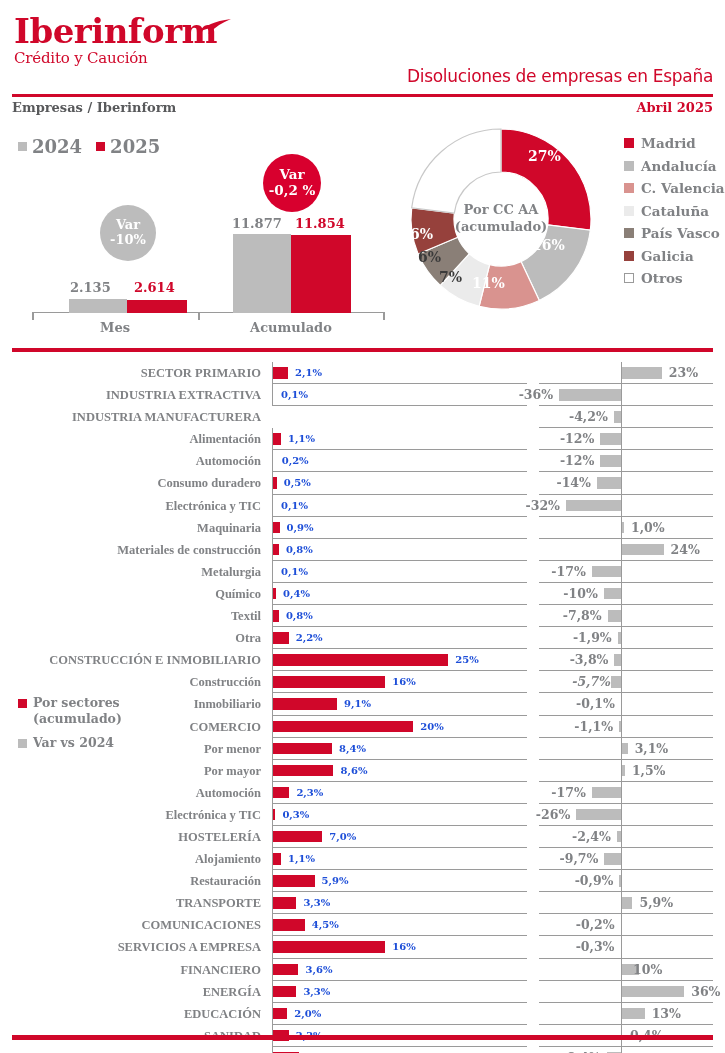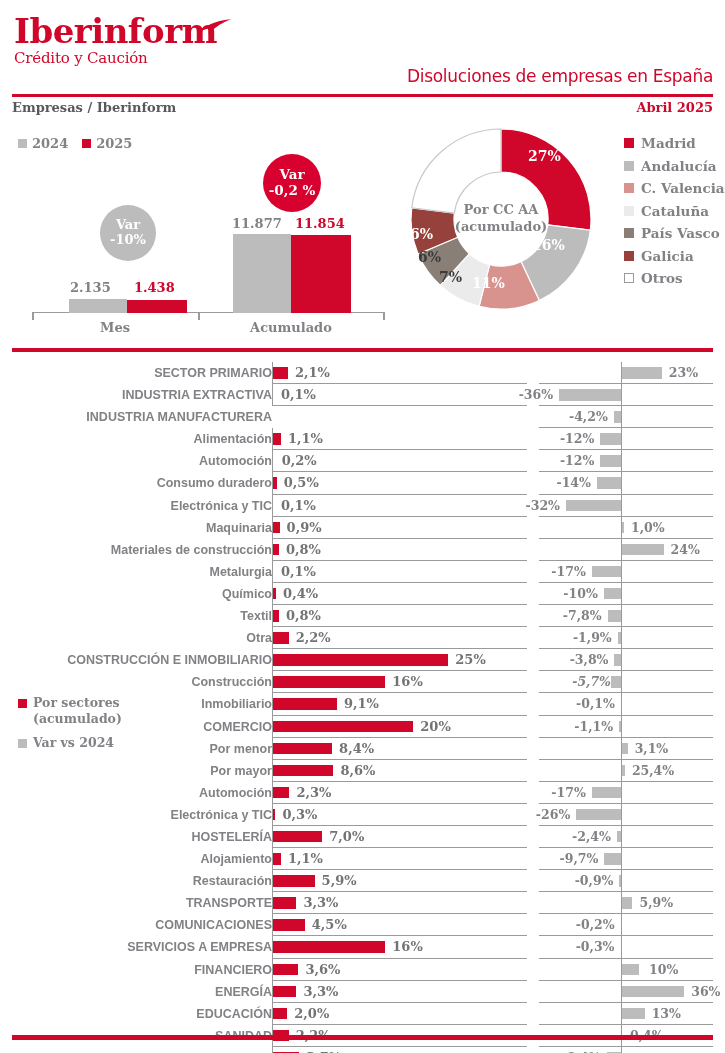--- a/index.html
+++ b/index.html
@@ -40,21 +40,21 @@
     position:absolute;right:12px;top:100px;
     font-family:"DejaVu Serif",serif;font-weight:700;font-size:13px;color:#d0072a;
   }
 
   
   .legend-top{position:absolute;left:18px;top:136px;display:flex;gap:14px;align-items:center;}
   .legend-top .li{display:flex;align-items:center;gap:5px;}
   .sw{width:9px;height:9px;display:inline-block;}
   .sw.grey{background:#bcbcbc;}
   .sw.red{background:#d0072a;}
-  .legend-top .lbl{font-family:"DejaVu Serif",serif;font-weight:700;font-size:13px;color:#808285;}
+  .legend-top .lbl{font-family:"DejaVu Serif",serif;font-weight:700;font-size:18px;color:#808285;}
 
   .barchart{position:absolute;left:14px;top:155px;width:380px;height:180px;}
   .axis-line{position:absolute;left:18px;bottom:22px;width:352px;height:1.5px;background:#9a9a9a;}
   .tick{position:absolute;bottom:15px;width:1.5px;height:8px;background:#9a9a9a;}
 
   .bar{position:absolute;bottom:22px;}
   .bar.grey{background:#bcbcbc;}
   .bar.red{background:#d0072a;}
 
   .bval{position:absolute;font-family:"DejaVu Serif",serif;font-weight:700;font-size:13px;white-space:nowrap;}
@@ -84,31 +84,31 @@
   .dl-sw{width:10px;height:10px;display:inline-block;}
   .dl-lbl{font-family:"DejaVu Serif",serif;font-weight:700;font-size:13.5px;color:#808285;white-space:nowrap;}
 
   
   .rule-mid{position:absolute;left:12px;top:348px;width:701px;height:4px;background:#d0072a;}
   .rule-bot{position:absolute;left:12px;top:1035px;width:701px;height:5px;background:#d0072a;}
 
   
   .table{position:absolute;left:0;top:362px;width:725px;}
   .row{position:relative;height:22.1px;}
-  .rlabel{position:absolute;right:453px;top:2px;width:255px;text-align:right;
-    font-family:Liberation Sans, sans-serif;font-weight:700;font-size:12.5px;color:#808285;
+  .rlabel{position:absolute;right:464px;top:2px;width:255px;text-align:right;
+    font-family:Liberation Serif, serif;font-weight:700;font-size:12.5px;color:#808285;
     white-space:nowrap;overflow:visible;line-height:18px;}
   .rlabel.major{font-size:12.5px;}
 
   .seg-left{position:absolute;left:272px;top:0;width:255px;height:22.1px;}
   .seg-left .base{position:absolute;left:0;top:0;width:1.3px;height:22.1px;background:#9a9a9a;}
   .seg-left .hl{position:absolute;left:0;bottom:0;width:255px;height:1px;background:#9a9a9a;}
   .rbar{position:absolute;left:1.3px;top:5px;height:11.5px;background:#d0072a;}
   .rval{position:absolute;top:2px;font-family:"DejaVu Serif",serif;font-weight:700;
-    font-size:13px;color:#737373;line-height:18px;white-space:nowrap;}
+    font-size:10px;color:#1d4ed8;line-height:18px;white-space:nowrap;}
 
   .seg-right{position:absolute;left:539px;top:0;width:174px;height:22.1px;}
   .seg-right .axis{position:absolute;left:82px;top:0;width:1.3px;height:22.1px;background:#9a9a9a;}
   .seg-right .hl{position:absolute;left:0;bottom:0;width:174px;height:1px;background:#9a9a9a;}
   .vbar{position:absolute;top:5px;height:11.5px;background:#bcbcbc;}
   .vval{position:absolute;top:2px;font-family:"DejaVu Serif",serif;font-weight:700;
     font-size:12.5px;color:#808285;line-height:18px;white-space:nowrap;}
 
   
   .tbl-legend{position:absolute;left:18px;top:695px;width:150px;}
@@ -147,21 +147,21 @@
 
   <div class="barchart">
     <div class="axis-line"></div>
     <div class="tick" style="left:18px;"></div>
     <div class="tick" style="left:184px;"></div>
     <div class="tick" style="left:369px;"></div>
 
     <div class="bar grey" style="left:55px;width:58px;height:14px;"></div>
     <div class="bar red" style="left:113px;width:60px;height:13px;"></div>
     <div class="bval grey" style="left:56px;bottom:40px;">2.135</div>
-    <div class="bval red" style="left:120px;bottom:40px;">1.438</div>
+    <div class="bval red" style="left:120px;bottom:40px;">2.614</div>
     <div class="varbubble grey" style="left:86px;bottom:74px;width:56px;height:56px;font-size:13px;">
       <span>Var</span>
       <span>-10%</span>
     </div>
     <div class="grp-label" style="left:18px;width:166px;">Mes</div>
 
     <div class="bar grey" style="left:219px;width:58px;height:79px;"></div>
     <div class="bar red" style="left:277px;width:60px;height:78px;"></div>
     <div class="bval grey" style="left:218px;bottom:104px;">11.877</div>
     <div class="bval red" style="left:281px;bottom:104px;">11.854</div>
@@ -515,21 +515,21 @@
         <div class="seg-left">
           <div class="base"></div>
           <div class="hl"></div>
           <div class="rbar" style="width: 60.2px;"></div>
           <div class="rval" style="left: 68.5px;">8,6%</div>
         </div>
         <div class="seg-right">
           <div class="axis"></div>
           <div class="hl"></div>
           <div class="vbar" style="width: 2.58px; left: 83.3px;"></div>
-          <div class="vval" style="left: 92.88px;">25,4%</div>
+          <div class="vval" style="left: 92.88px;">1,5%</div>
         </div>
       </div>
       <div class="row">
         <div class="rlabel">Automoción</div>
         <div class="seg-left">
           <div class="base"></div>
           <div class="hl"></div>
           <div class="rbar" style="width: 16.1px;"></div>
           <div class="rval" style="left: 24.4px;">2,3%</div>
         </div>
@@ -648,21 +648,21 @@
         <div class="seg-left">
           <div class="base"></div>
           <div class="hl"></div>
           <div class="rbar" style="width: 25.2px;"></div>
           <div class="rval" style="left: 33.5px;">3,6%</div>
         </div>
         <div class="seg-right">
           <div class="axis"></div>
           <div class="hl"></div>
           <div class="vbar" style="width: 17.2px; left: 83.3px;"></div>
-          <div class="vval" style="left: 110px;">10%</div>
+          <div class="vval" style="left: 94px;">10%</div>
         </div>
       </div>
       <div class="row">
         <div class="rlabel major">ENERGÍA</div>
         <div class="seg-left">
           <div class="base"></div>
           <div class="hl"></div>
           <div class="rbar" style="width: 23.1px;"></div>
           <div class="rval" style="left: 31.4px;">3,3%</div>
         </div>

